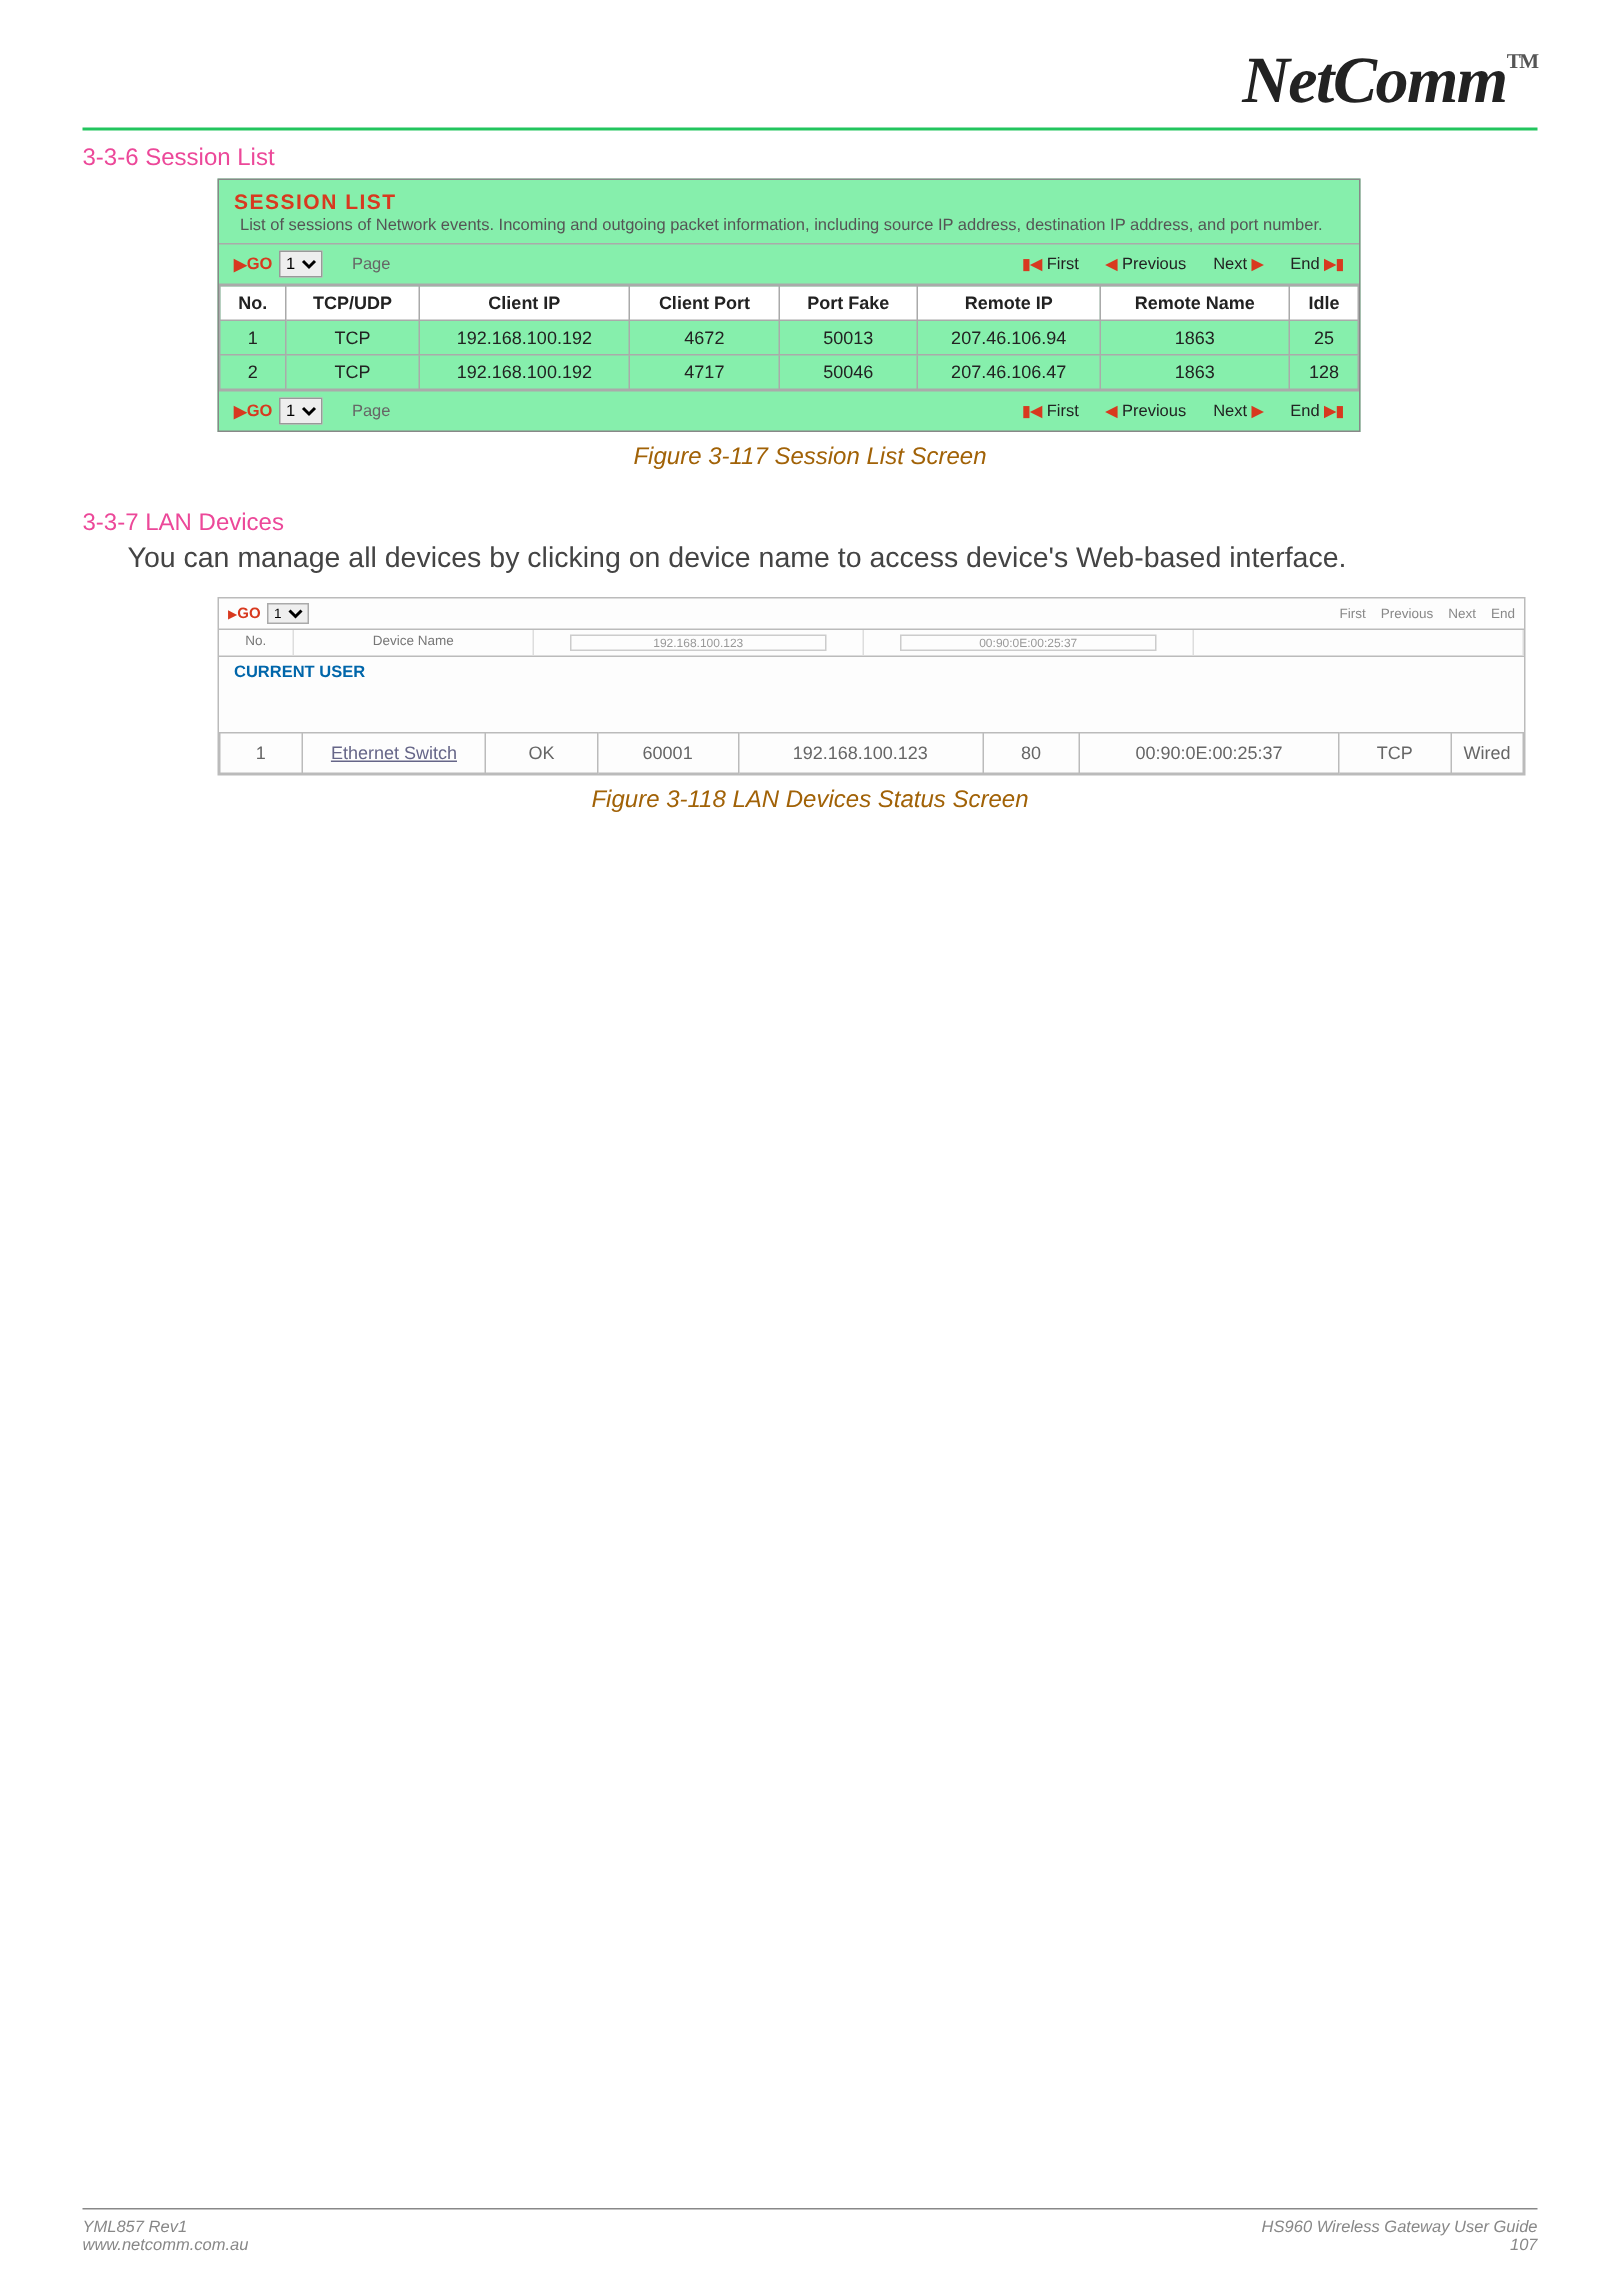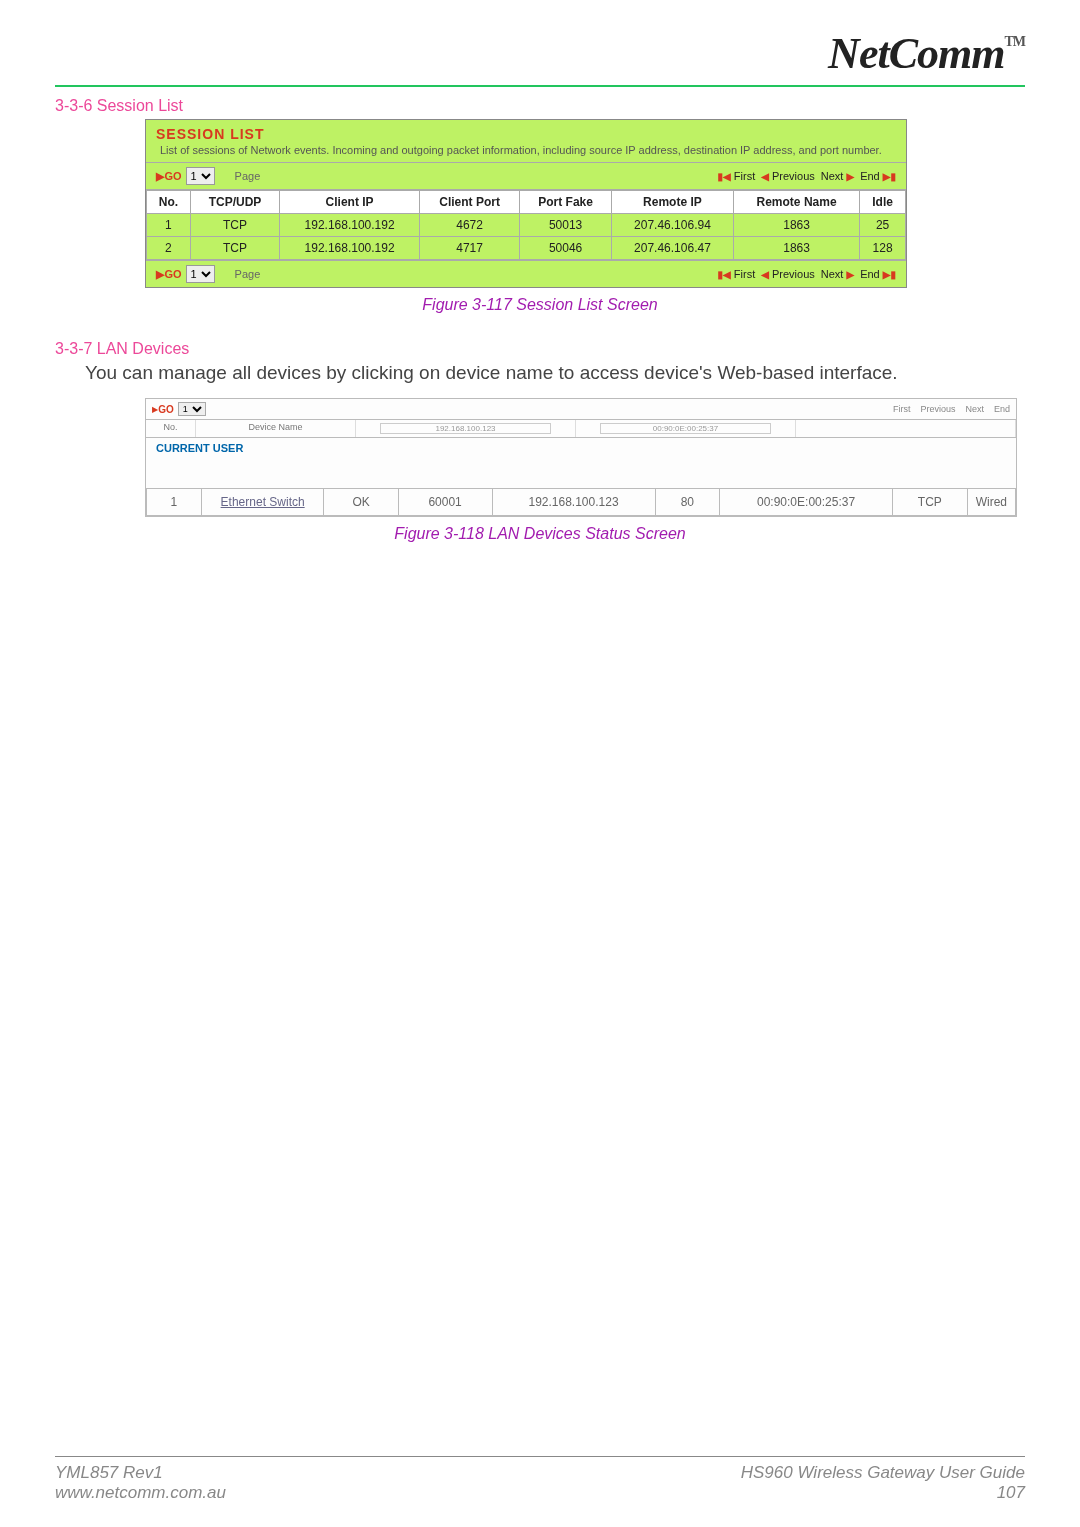--- a/index.html
+++ b/index.html
@@ -43,21 +43,21 @@
   p.body {
     margin: 4px 0 14px 30px;
     font-size: 19px;
     color: #444;
     font-weight: 300;
   }
   .screenshot-frame {
     margin: 0 0 8px 90px;
     border: 1px solid #888;
     width: 760px;
-    background: #bef264;
+    background: #86efac;
     font-size: 12px;
     color: #222;
   }
   .sl-title-row { padding: 6px 10px 0 10px; }
   .sl-title {
     color: #d8391f;
     font-weight: bold;
     font-size: 14px;
     letter-spacing: 1px;
   }
@@ -72,38 +72,38 @@
     align-items: center;
     padding: 4px 10px;
     border-bottom: 1px solid #aaa;
     font-size: 11px;
   }
   .pager-row .go { color: #d8391f; font-weight: bold; margin-right: 4px; }
   .pager-row select {
     font-size: 11px; height: 18px; border:1px solid #999; background:#eee;
   }
   .pager-row .pglabel { margin-left: 20px; color:#666; margin-right:auto;}
-  .pager-links { display:flex; gap:6px; align-items:center;}
+  .pager-links { display:flex; gap:18px; align-items:center;}
   .pager-links span { color:#222; }
   .pager-links .arrow { color:#d8391f; font-weight:bold; font-size:10px;}
   table.session {
     width: 100%;
     border-collapse: collapse;
     font-size: 12px;
   }
   table.session th, table.session td {
     border: 1px solid #aaa;
     padding: 4px 6px;
     text-align: center;
   }
   table.session th { font-weight: bold; background:#fff; font-size:12px;}
   .figcap {
     text-align: center;
     font-style: italic;
-    color: #a21caf;
+    color: #a16207;
     font-size: 16px;
     margin: 6px 0 26px 0;
   }
   
   .lan-frame {
     margin: 0 0 8px 90px;
     border: 1px solid #bbb;
     width: 870px;
     background: #fdfdfd;
     font-size: 10px;
@@ -145,21 +145,21 @@
   table.lan td a { color:#668; text-decoration: underline;}
   .footer {
     position: absolute;
     bottom: 24px;
     left: 55px;
     right: 55px;
     border-top: 1px solid #888;
     padding-top: 6px;
     display: flex;
     justify-content: space-between;
-    font-size: 17px;
+    font-size: 11px;
     font-style: italic;
     color: #888;
   }
   .footer .right { text-align: right; }
 </style>
 </head>
 <body>
 
 <div class="page">
 

